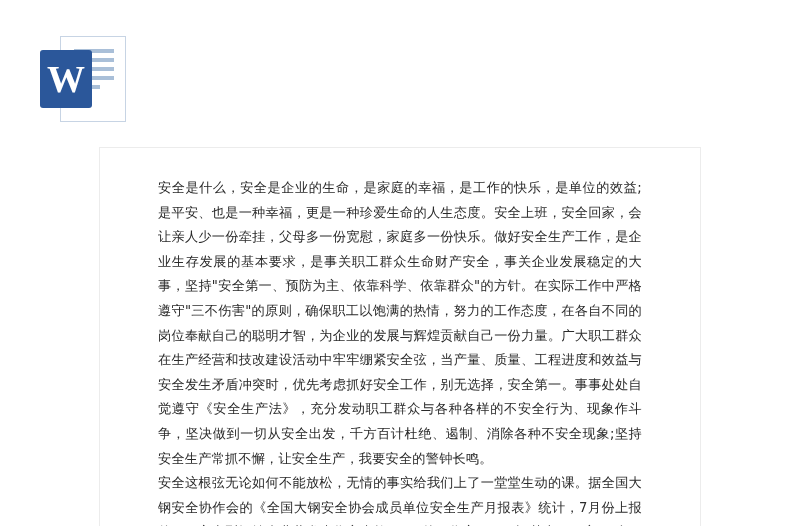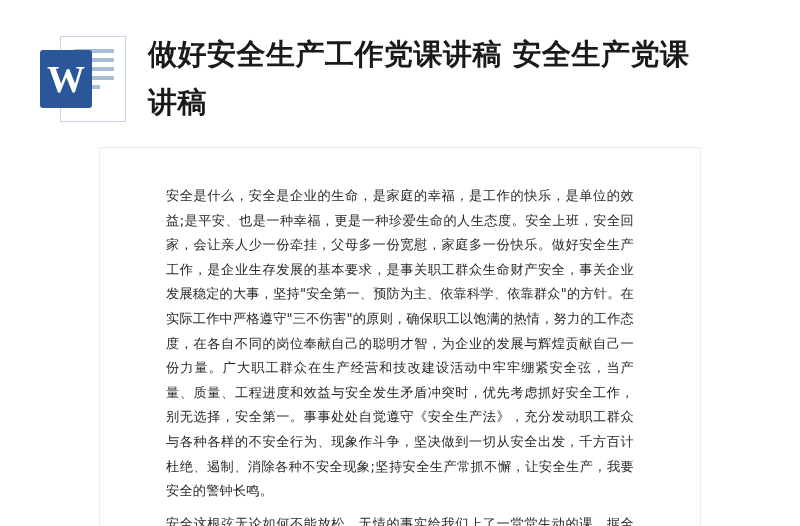--- a/index.html
+++ b/index.html
@@ -98,21 +98,21 @@
     background: #ffffff;
     box-shadow: 0 0 0 1px #ececec;
   }
   .sheet-inner {
     position: absolute;
     left: 58px;
     top: 28px;
     width: 484px;
   }
   .para {
-    margin: 8px;
+    margin: 0;
     font-size: 13.2px;
     line-height: 24.6px;
     color: #2a2a2a;
     text-align: justify;
     text-justify: inter-ideograph;
     letter-spacing: 0.2px;
   }
   .para + .para {
     margin-top: 0;
   }
@@ -137,21 +137,20 @@
       <div class="page-shape"></div>
       <div class="lines">
         <i></i>
           <i></i>
           <i></i>
           <i></i>
           <i class="short"></i>
       </div>
       <div class="badge">W</div>
     </div>
-    <div class="doc-title">做好安全生产工作党课讲稿 安全生产党课讲稿</div>
   </div>
 
   <div class="edge-left"></div>
   <div class="edge-right"></div>
 
   <div class="sheet">
     <div class="sheet-inner">
       <p class="para">安全是什么，安全是企业的生命，是家庭的幸福，是工作的快乐，是单位的效益;是平安、也是一种幸福，更是一种珍爱生命的人生态度。安全上班，安全回家，会让亲人少一份牵挂，父母多一份宽慰，家庭多一份快乐。做好安全生产工作，是企业生存发展的基本要求，是事关职工群众生命财产安全，事关企业发展稳定的大事，坚持"安全第一、预防为主、依靠科学、依靠群众"的方针。在实际工作中严格遵守"三不伤害"的原则，确保职工以饱满的热情，努力的工作态度，在各自不同的岗位奉献自己的聪明才智，为企业的发展与辉煌贡献自己一份力量。广大职工群众在生产经营和技改建设活动中牢牢绷紧安全弦，当产量、质量、工程进度和效益与安全发生矛盾冲突时，优先考虑抓好安全工作，别无选择，安全第一。事事处处自觉遵守《安全生产法》，充分发动职工群众与各种各样的不安全行为、现象作斗争，坚决做到一切从安全出发，千方百计杜绝、遏制、消除各种不安全现象;坚持安全生产常抓不懈，让安全生产，我要安全的警钟长鸣。</p>
       <p class="para">安全这根弦无论如何不能放松，无情的事实给我们上了一堂堂生动的课。据全国大钢安全协作会的《全国大钢安全协会成员单位安全生产月报表》统计，7月份上报的 33 家大型钢铁企业共发生伤亡事故 112 件，伤亡 112 人;其中，死亡 9 人，重伤 3 人，轻伤 100 人。一件件安全事故，给本来欢乐、祥和的时光增添了沉重悲哀的气氛，给当事人的家庭造成无可估量的损失，究其事故的原因，都是因为头脑中放松了安全这根弦，认为平时的小小疏忽，不会造成人命</p>
 

